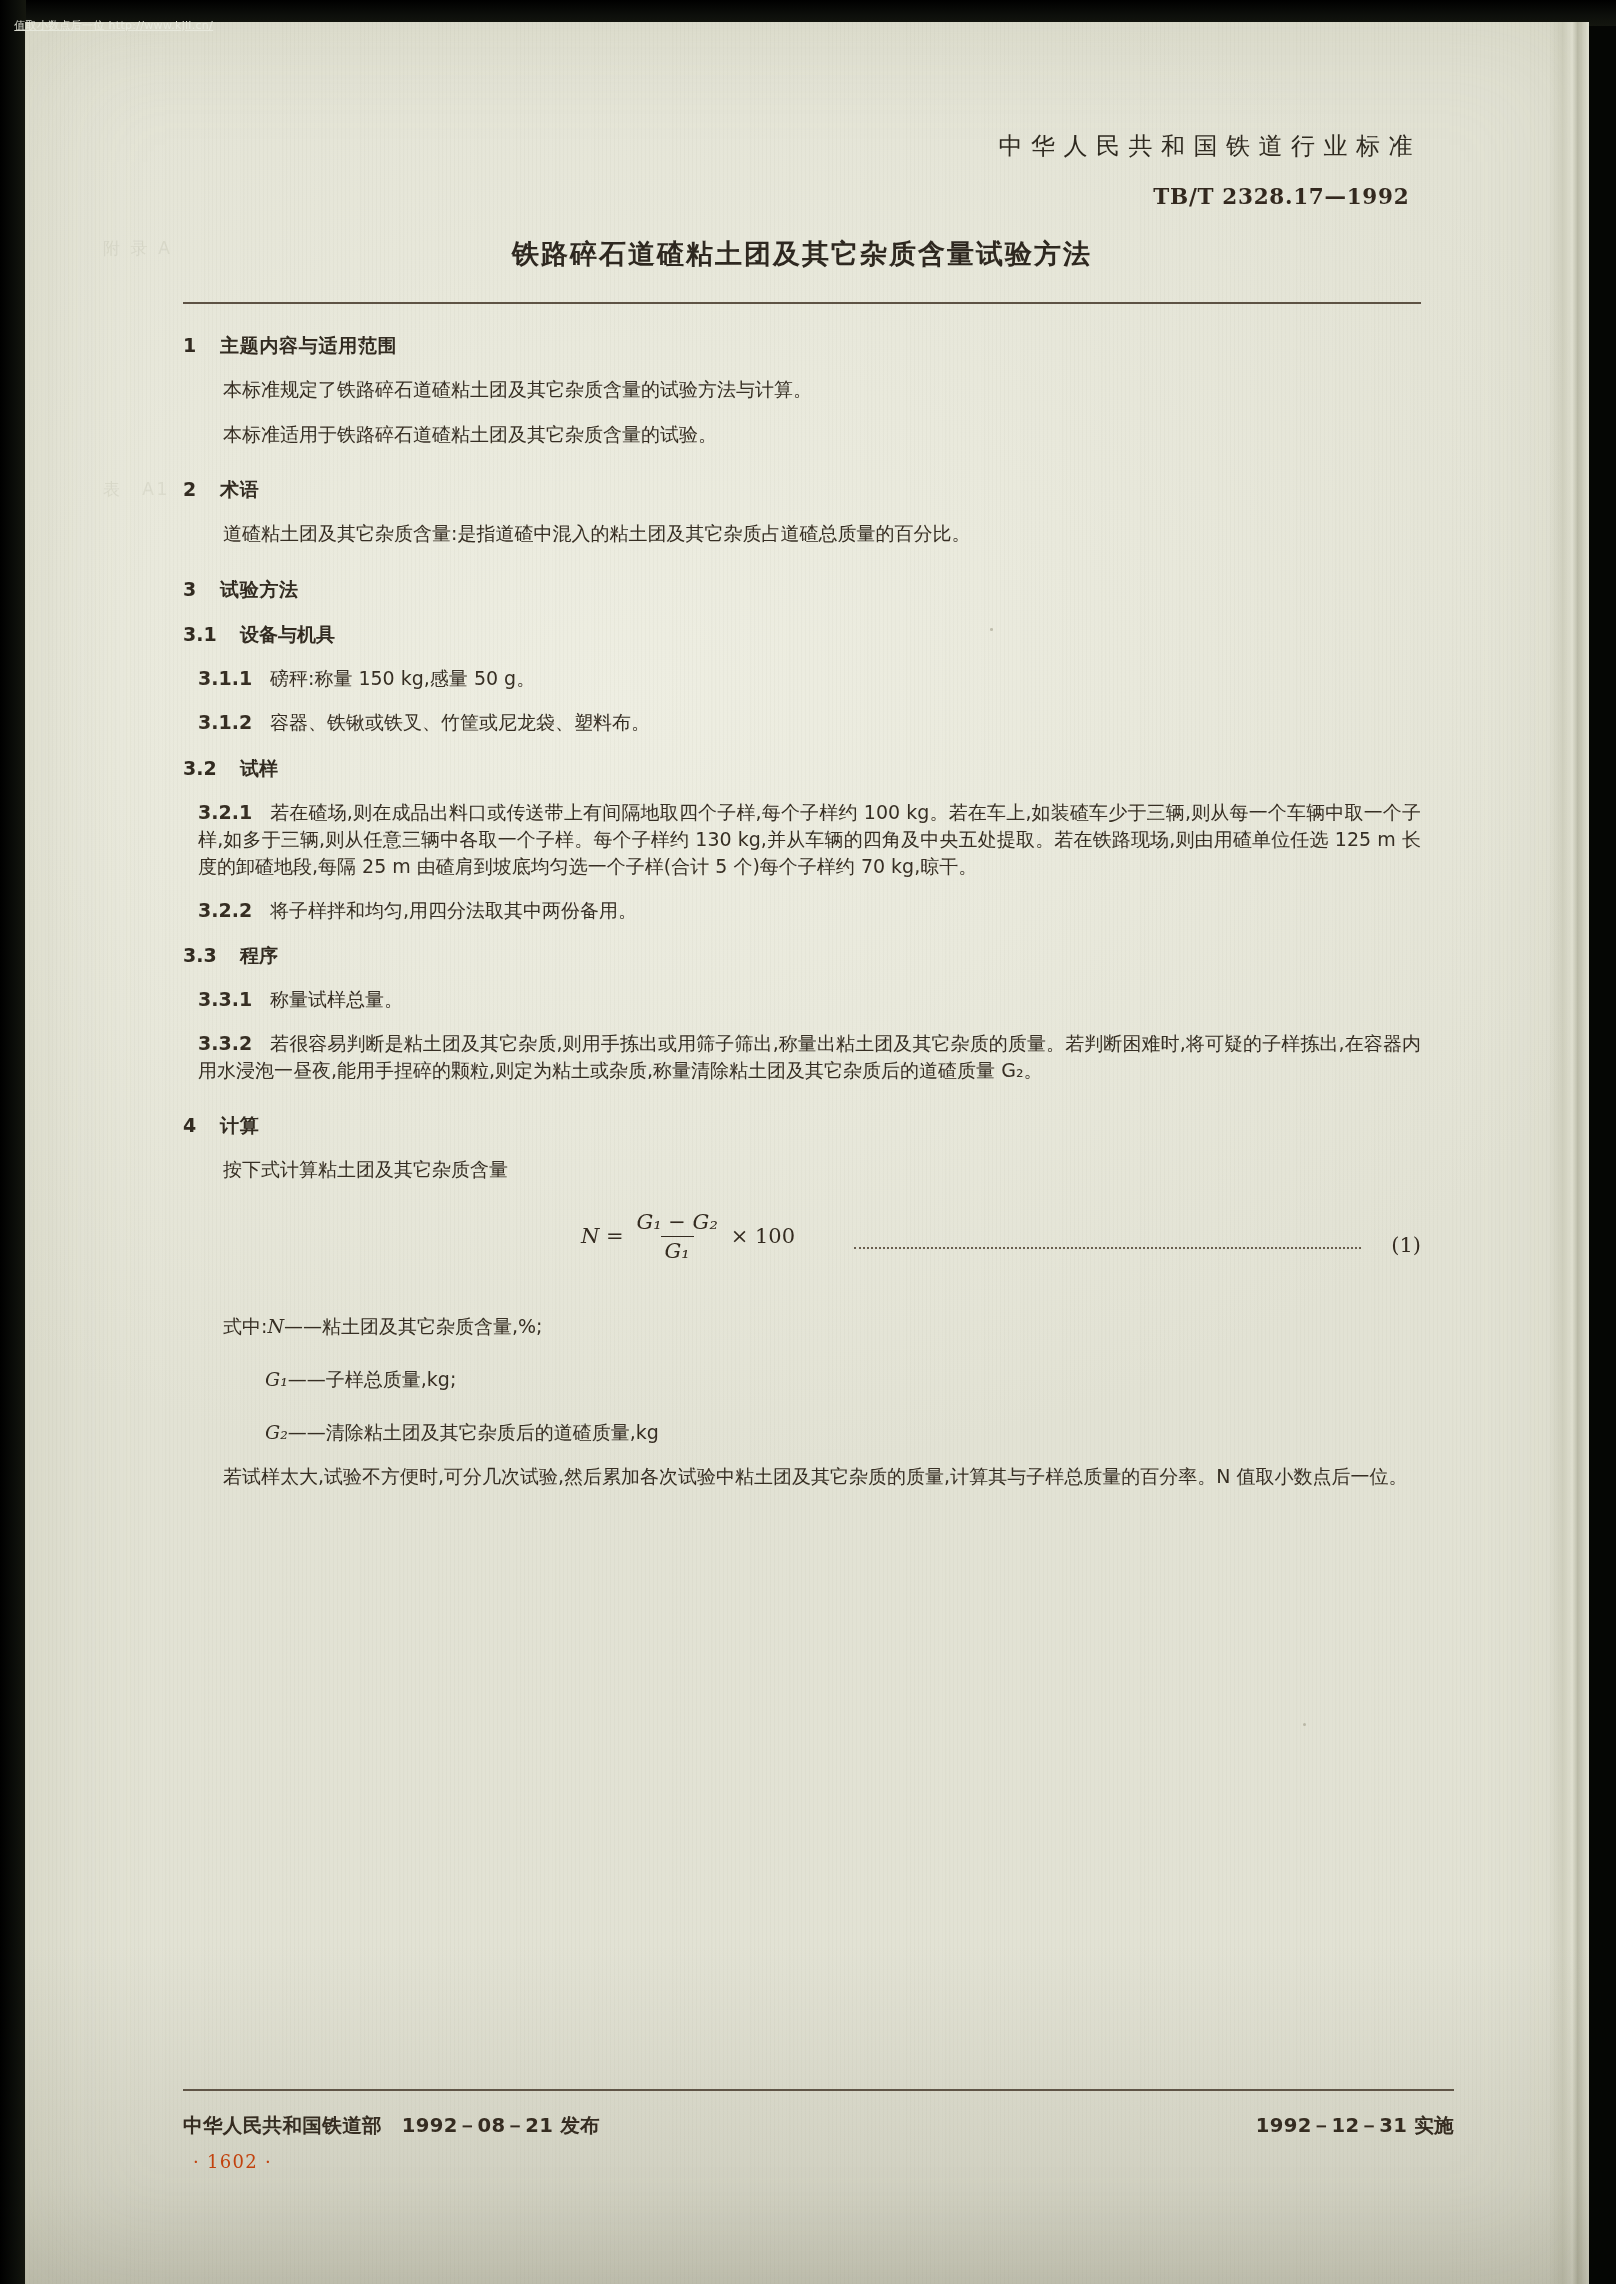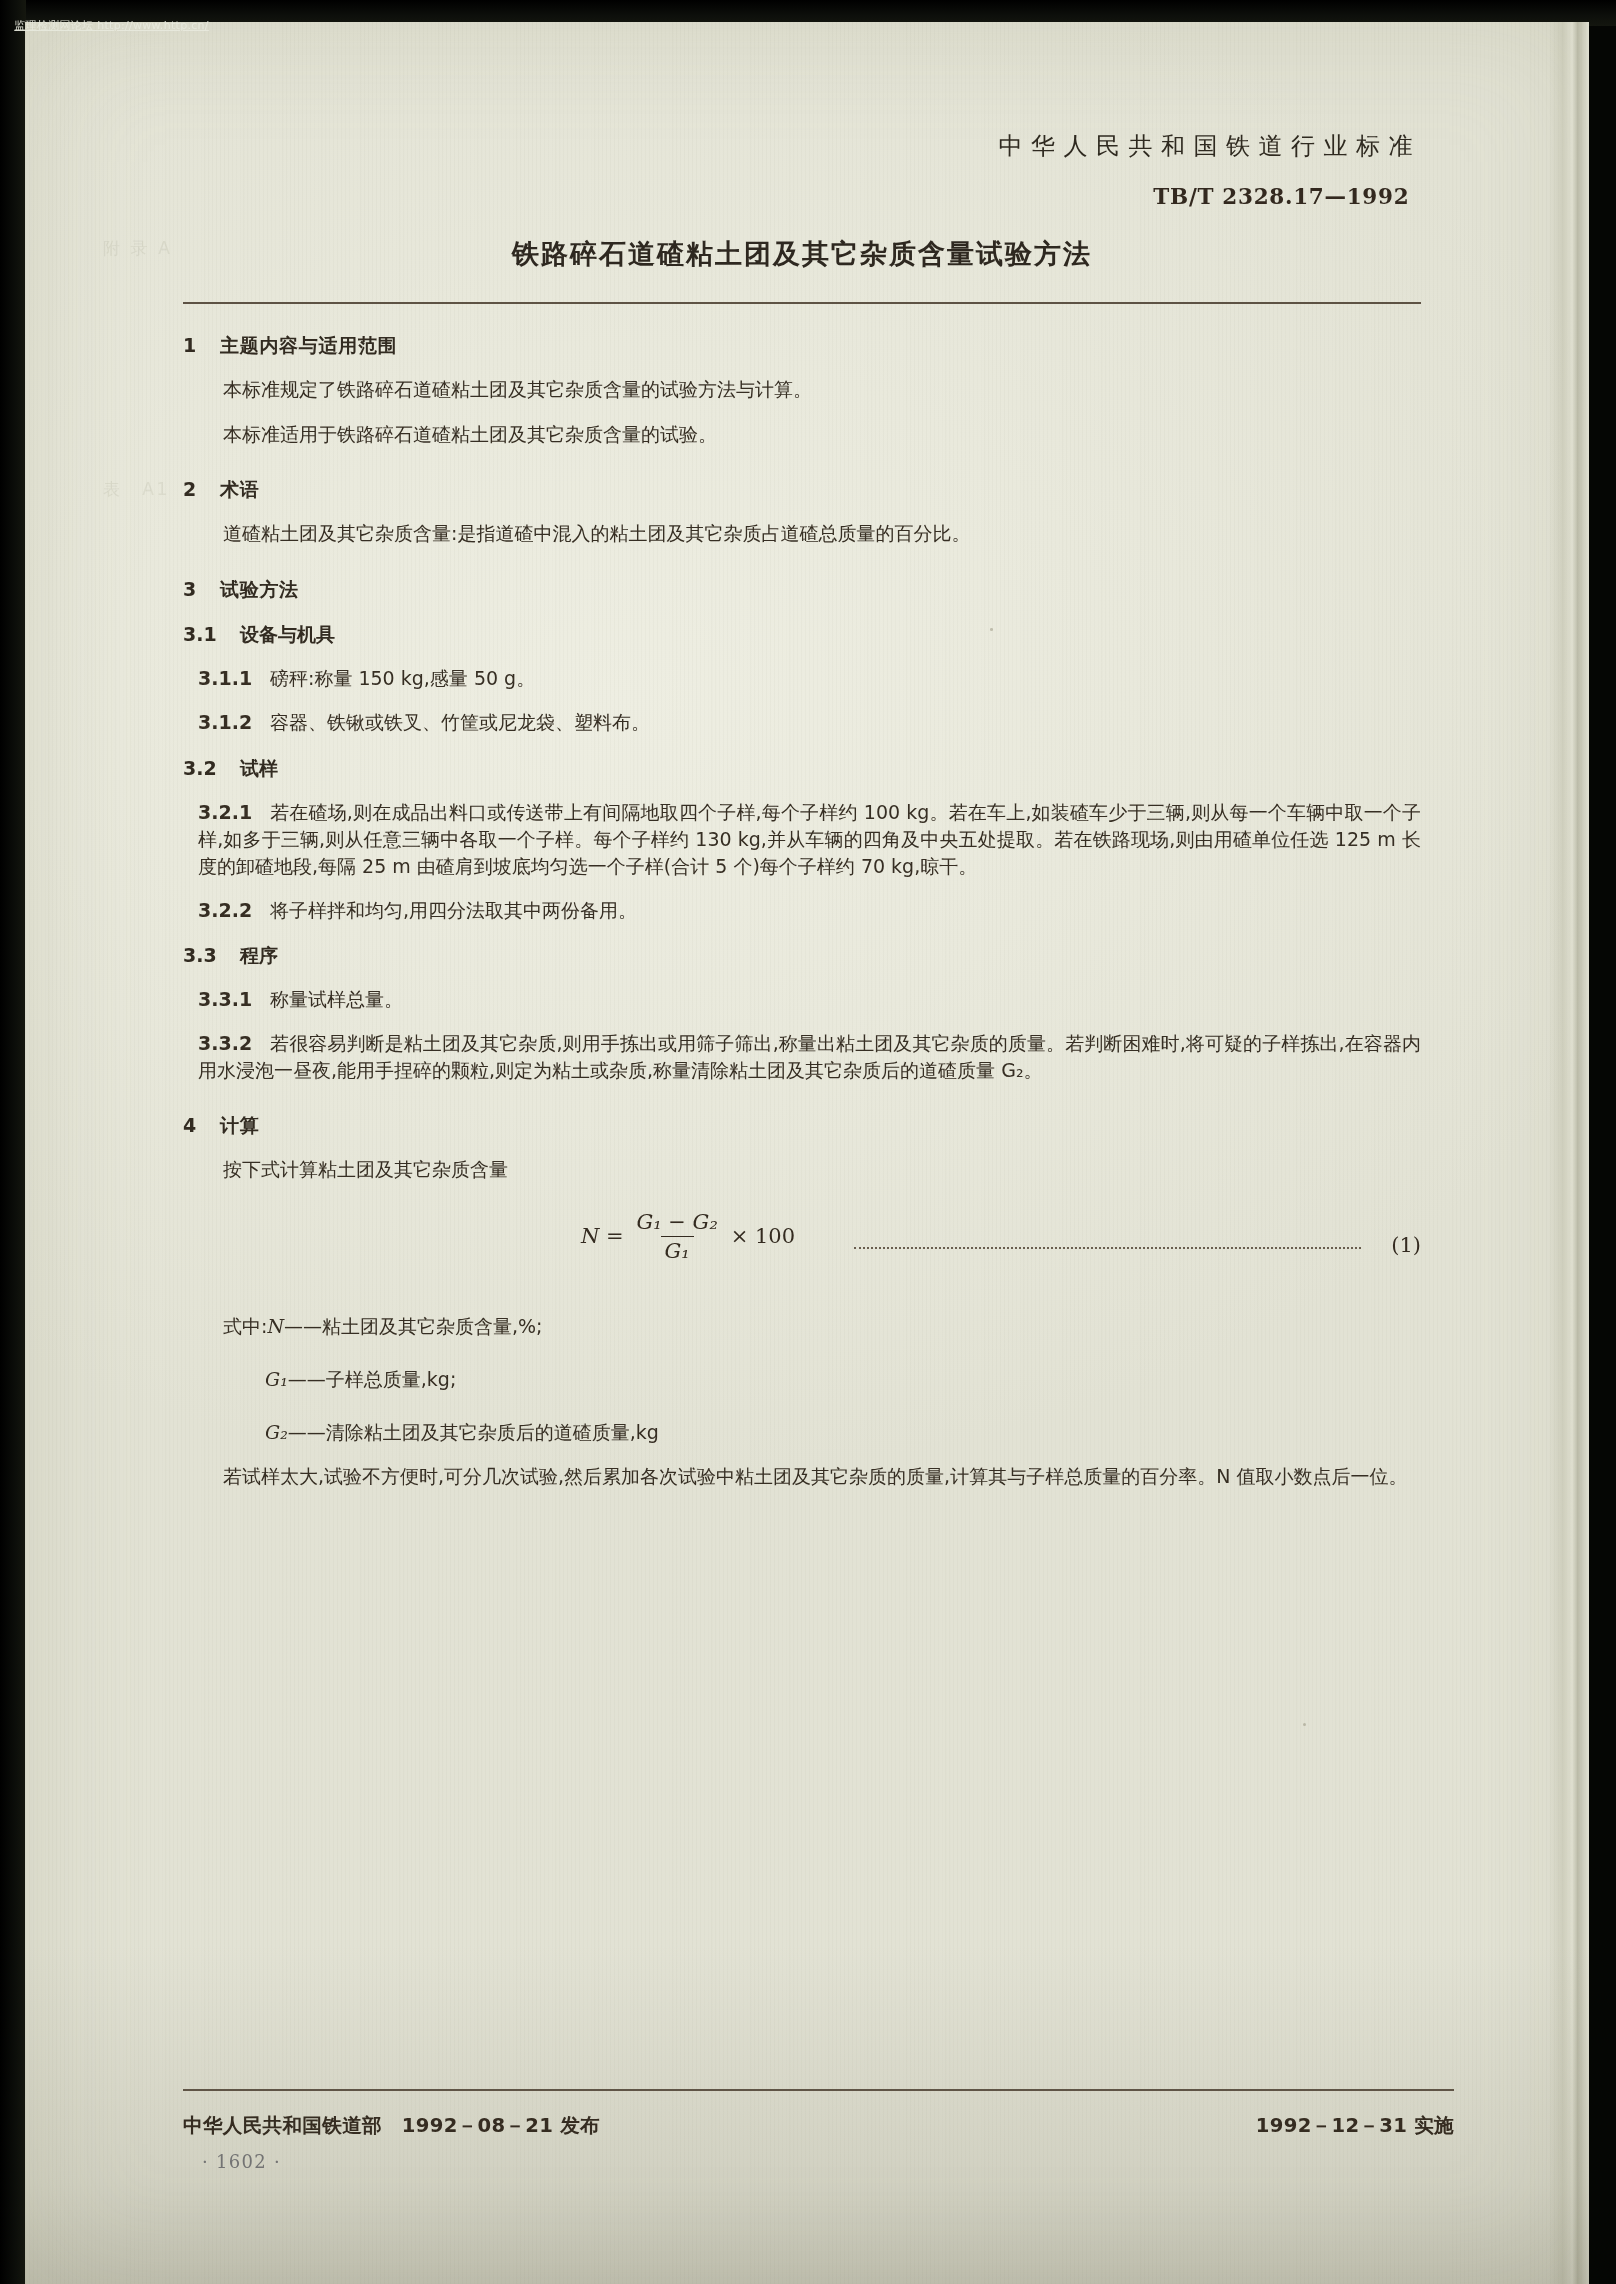--- a/index.html
+++ b/index.html
@@ -258,25 +258,25 @@
     align-items: baseline;
     font-family: "DejaVu Sans", "Liberation Sans", sans-serif;
     font-weight: bold;
     font-size: 19.6px;
     color: #352c21;
     letter-spacing: 0.3px;
     gap: 48px;
   }
   .pageno {
     position: absolute;
-    left: 202px;
+    left: 193px;
     top: 2151px;
     font-family: "DejaVu Serif", "Liberation Serif", serif;
     font-size: 18px;
-    color: #737373;
+    color: #c2410c;
     letter-spacing: 1.3px;
   }
 
   
   .ghost {
     position: absolute;
     font-family: "DejaVu Sans", "Liberation Sans", sans-serif;
     color: rgba(110,108,82,.10);
     font-size: 17px;
     letter-spacing: 2.6px;
@@ -291,21 +291,21 @@
   }
 </style>
 </head>
 <body>
 
 <div id="scan">
 
   <div class="bed bed-top"></div>
   <div class="bed bed-left"></div>
 
-  <div class="watermark">监理检测网论坛 http://www.http.cn/</div>
+  <div class="watermark">值取小数点后一位 http://www.kjii.cn/</div>
 
   <div class="sheet">
     <div class="grain"></div>
     <div class="page-edge"></div>
     <div class="bottom-shade"></div>
 
     <div class="ghost" style="left:78px; top:215px;">附 录 A</div>
     <div class="ghost" style="left:78px; top:456px;">表　A1</div>
     <span class="speck" style="left:352px; top:785px; width:3.3px; height:3.3px;"></span>
     <span class="speck" style="left:965px; top:606px; width:2.6px; height:2.6px;"></span>

